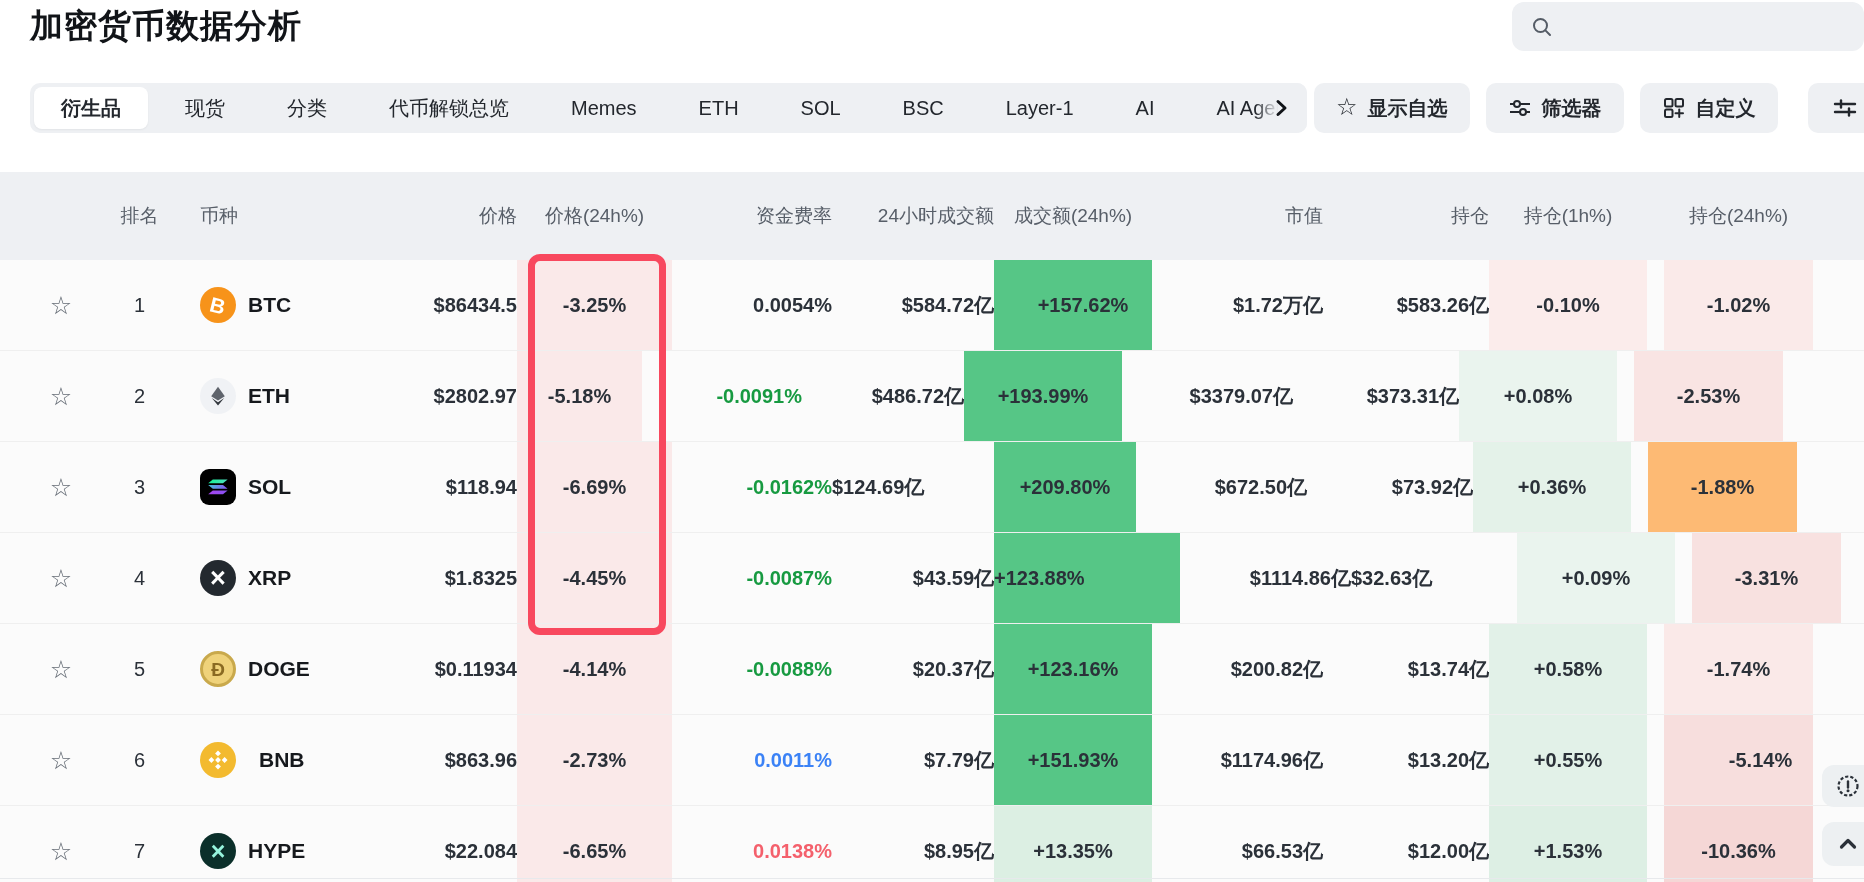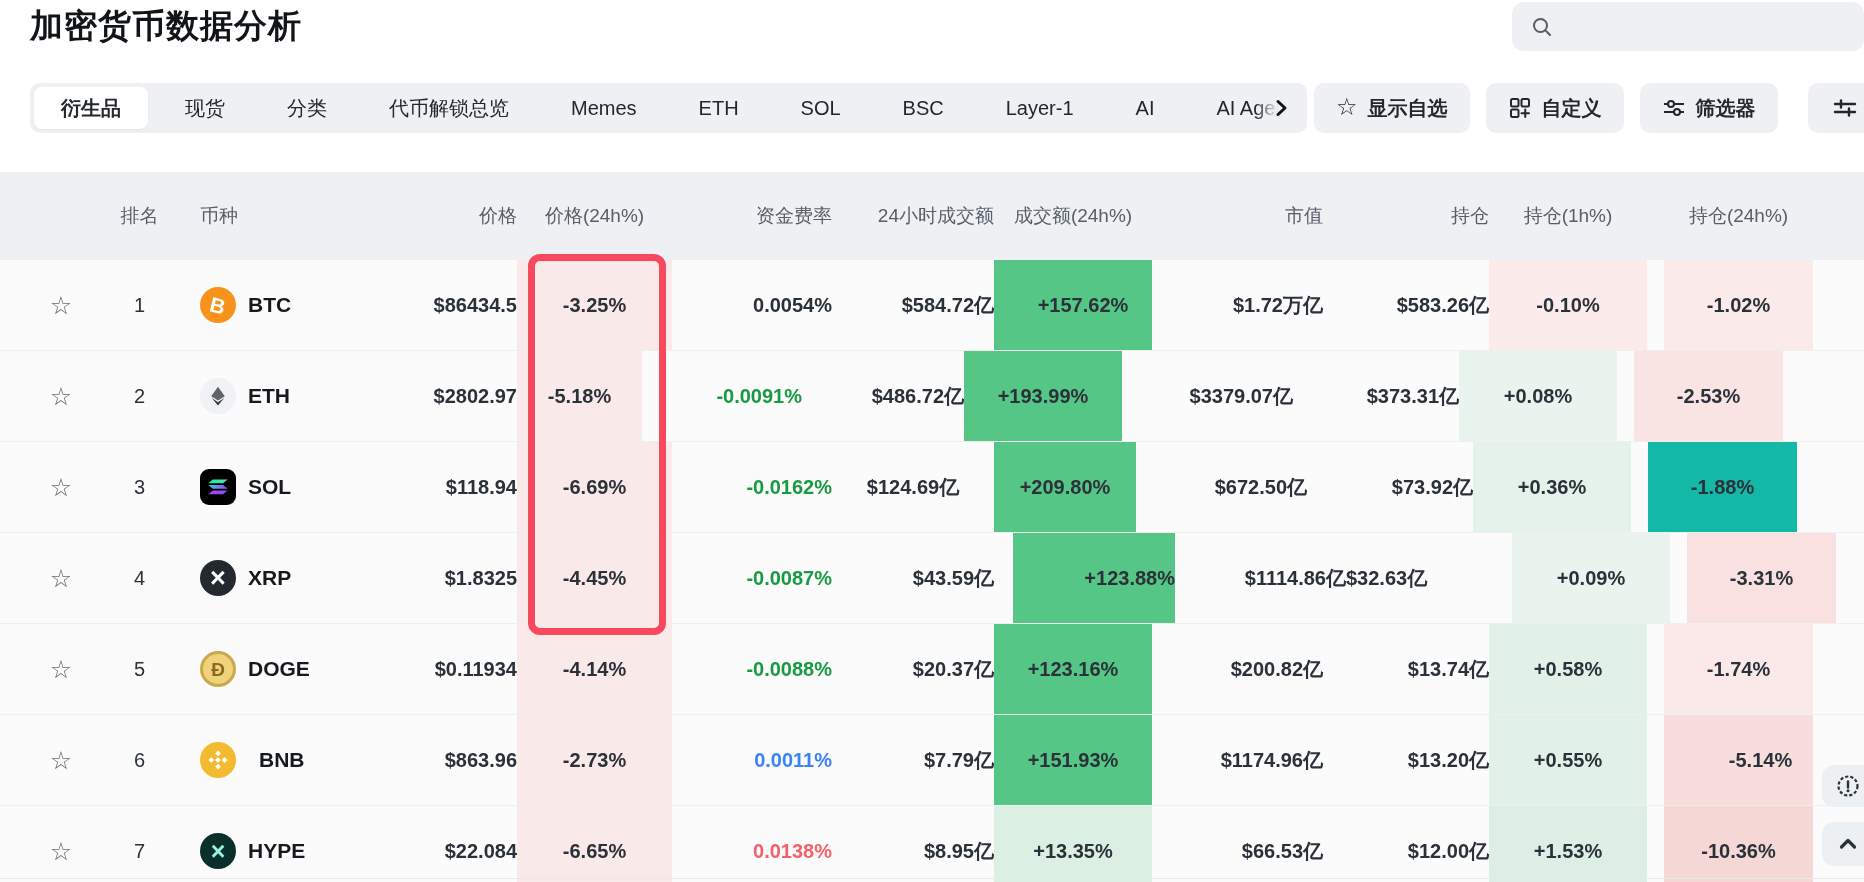--- a/index.html
+++ b/index.html
@@ -71,37 +71,37 @@
           <path d="M9 5.5 L16 12 L9 18.5" fill="none" stroke="#111418" stroke-width="3" stroke-linecap="round" stroke-linejoin="round"></path>
         </svg>
       </div>
     </div>
   <div id="toolbar" style="display:flex">
       <div class="tb-btn first">
         <span class="i-star">☆</span>
         <span>显示自选</span>
       </div>
       <div class="tb-btn">
+        <svg width="24" height="24" viewBox="0 0 24 24">
+          <line x1="2" y1="8" x2="22" y2="8" stroke="#23272D" stroke-width="2"></line>
+          <circle cx="9" cy="8" r="3" fill="#EEF0F3" stroke="#23272D" stroke-width="2"></circle>
+          <line x1="2" y1="16" x2="22" y2="16" stroke="#23272D" stroke-width="2"></line>
+          <circle cx="15" cy="16" r="3" fill="#EEF0F3" stroke="#23272D" stroke-width="2"></circle>
+        </svg>
+        <span>筛选器</span>
+      </div>
+      <div class="tb-btn">
         <svg width="24" height="24" viewBox="0 0 24 24" fill="none" stroke="#23272D" stroke-width="2">
           <rect x="3" y="3" width="7.5" height="7.5" rx="1.5"></rect>
           <rect x="13.5" y="3" width="7.5" height="7.5" rx="1.5"></rect>
           <rect x="3" y="13.5" width="7.5" height="7.5" rx="1.5"></rect>
           <line x1="17.25" y1="13.5" x2="17.25" y2="21" stroke-linecap="round"></line>
           <line x1="13.5" y1="17.25" x2="21" y2="17.25" stroke-linecap="round"></line>
         </svg>
         <span>自定义</span>
-      </div>
-      <div class="tb-btn">
-        <svg width="24" height="24" viewBox="0 0 24 24">
-          <line x1="2" y1="8" x2="22" y2="8" stroke="#23272D" stroke-width="2"></line>
-          <circle cx="9" cy="8" r="3" fill="#EEF0F3" stroke="#23272D" stroke-width="2"></circle>
-          <line x1="2" y1="16" x2="22" y2="16" stroke="#23272D" stroke-width="2"></line>
-          <circle cx="15" cy="16" r="3" fill="#EEF0F3" stroke="#23272D" stroke-width="2"></circle>
-        </svg>
-        <span>筛选器</span>
       </div>
       <div class="tb-btn last">
         <svg width="26" height="26" viewBox="0 0 26 26" stroke="#23272D" stroke-width="2.4" stroke-linecap="round">
           <line x1="3" y1="9" x2="23" y2="9"></line>
           <line x1="9" y1="5.5" x2="9" y2="12.5"></line>
           <line x1="3" y1="17" x2="23" y2="17"></line>
           <line x1="17" y1="13.5" x2="17" y2="20.5"></line>
         </svg>
       </div>
     </div>
@@ -243,37 +243,37 @@
       </div>
       <div class="cell" style="width: 150px; justify-content: flex-end;">
         <span>$118.94</span>
       </div>
       <div class="cell" style="width: 155px; justify-content: center; background: rgb(250, 233, 233);">
         <span>-6.69%</span>
       </div>
       <div class="cell" style="width: 160px; justify-content: flex-end;">
         <span class="fund" style="color: rgb(23, 154, 65);">-0.0162%</span>
       </div>
-      <div class="cell" style="width: 162px; justify-content: center;">
+      <div class="cell" style="width: 162px; justify-content: flex-start;">
         <span>$124.69亿</span>
       </div>
       <div class="cell" style="width: 142px; justify-content: center; background: rgb(86, 198, 134);">
         <span>+209.80%</span>
       </div>
       <div class="cell" style="width: 171px; justify-content: flex-end;">
         <span>$672.50亿</span>
       </div>
       <div class="cell" style="width: 166px; justify-content: flex-end;">
         <span>$73.92亿</span>
       </div>
       <div class="cell" style="width: 158px; justify-content: center; background: rgb(228, 242, 233);">
         <span>+0.36%</span>
       </div>
       <div class="cell" style="width: 17px;"></div>
-      <div class="cell" style="width: 149px; justify-content: center; background: #14b8a6;">
+      <div class="cell" style="width: 149px; justify-content: center; background: #fdba74;">
         <span>-1.88%</span>
       </div>
     </div>
     <div class="trow">
       <div class="cell" style="width: 62px; justify-content: center;">
         <span class="star-glyph">☆</span>
       </div>
       <div class="cell" style="width: 95px; justify-content: center;">
         <span class="rank-num">4</span>
       </div>
@@ -288,21 +288,21 @@
       </div>
       <div class="cell" style="width: 155px; justify-content: center; background: rgb(250, 233, 233);">
         <span>-4.45%</span>
       </div>
       <div class="cell" style="width: 160px; justify-content: flex-end;">
         <span class="fund" style="color: rgb(23, 154, 65);">-0.0087%</span>
       </div>
       <div class="cell" style="width: 162px; justify-content: flex-end;">
         <span>$43.59亿</span>
       </div>
-      <div class="cell" style="width: 162px; justify-content: flex-end; background: rgb(86, 198, 134); margin-left: 19px;">
+      <div class="cell" style="width: 186px; justify-content: flex-start; background: rgb(86, 198, 134);">
         <span>+123.88%</span>
       </div>
       <div class="cell" style="width: 171px; justify-content: flex-end;">
         <span>$1114.86亿</span>
       </div>
       <div class="cell" style="width: 166px; justify-content: flex-start;">
         <span>$32.63亿</span>
       </div>
       <div class="cell" style="width: 158px; justify-content: center; background: rgb(234, 244, 238);">
         <span>+0.09%</span>

